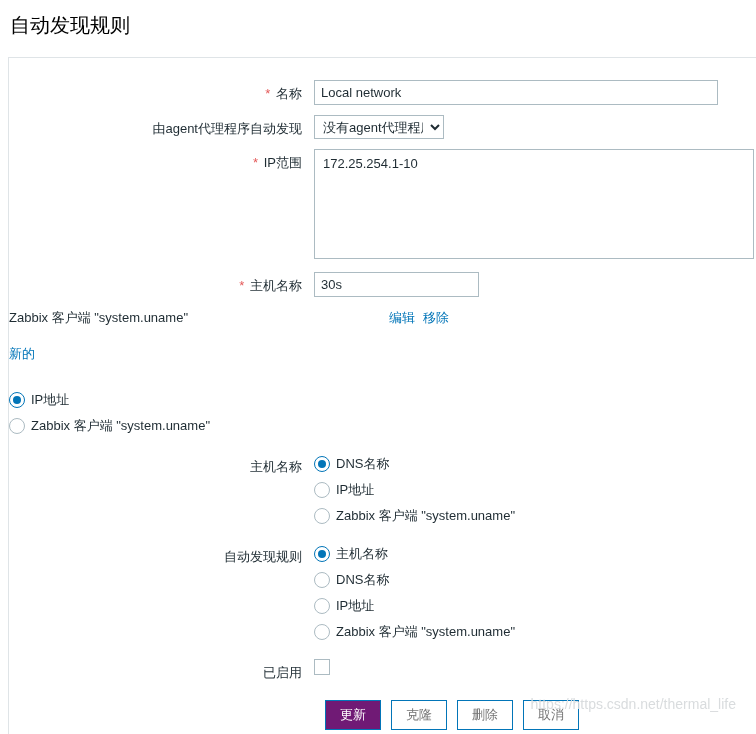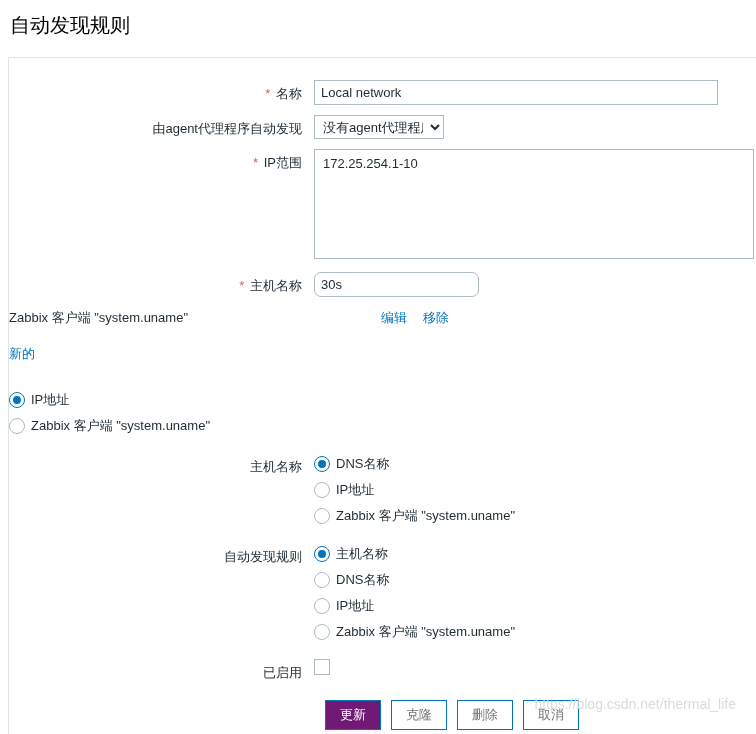--- a/index.html
+++ b/index.html
@@ -7,24 +7,24 @@
 .page-title { font-size: 20px; font-weight: normal; color: #000000; padding: 12px 10px 18px 10px; }
 .panel { border-top: 1px solid #dfe4e7; border-left: 1px solid #dfe4e7; margin-left: 8px; padding: 22px 0 22px 0; }
 .form-row { display: flex; align-items: flex-start; margin-bottom: 10px; }
 .form-label { width: 305px; text-align: right; padding-right: 12px; padding-top: 5px; color: #1f2c33; font-size: 13px; }
 .form-label .req { color: #e45959; margin-right: 2px; }
 .form-control { flex: 1; }
 input[type="text"] { border: 1px solid #acbbc2; padding: 4px 6px; font-size: 13px; color: #1f2c33; outline: none; }
 .name-input { width: 404px; }
 select { border: 1px solid #acbbc2; padding: 3px 4px; font-size: 13px; color: #1f2c33; background: #fff; height: 24px; width: 130px; }
 textarea { border: 1px solid #acbbc2; padding: 6px 8px; font-size: 13px; color: #1f2c33; outline: none; resize: none; width: 440px; height: 110px; font-family: inherit; }
-.interval-input { width: 165px; border-radius: 7px; }
+.interval-input { width: 165px; }
 .check-item { display: flex; align-items: center; width: 440px; justify-content: space-between; padding: 2px 0 4px 0; }
 .check-text { color: #1f2c33; }
-.check-actions { display: flex; gap: 16px; }
+.check-actions { display: flex; gap: 8px; }
 .link { color: #0275b8; cursor: pointer; text-decoration: none; }
 .new-link { margin-top: 14px; display: inline-block; }
 .radio-group { display: flex; flex-direction: column; gap: 8px; padding-top: 2px; }
 .radio-item { display: flex; align-items: center; gap: 6px; cursor: pointer; }
 .radio-outer { width: 16px; height: 16px; border: 1px solid #acbbc2; border-radius: 50%; display: flex; align-items: center; justify-content: center; flex-shrink: 0; }
 .radio-item.selected .radio-outer { border-color: #0275b8; }
 .radio-inner { width: 8px; height: 8px; border-radius: 50%; background: transparent; }
 .radio-item.selected .radio-inner { background: #0275b8; }
 .checkbox { width: 16px; height: 16px; border: 1px solid #acbbc2; display: inline-block; }
 .button-row { display: flex; gap: 10px; margin-left: 316px; margin-top: 18px; }
@@ -168,13 +168,13 @@
 
   <div class="button-row">
     <button class="btn btn-primary">更新</button>
     <button class="btn">克隆</button>
     <button class="btn">删除</button>
     <button class="btn">取消</button>
   </div>
 
 </div>
 
-<div class="watermark">https://blog.csdn.net/thermal_life</div>
+<div class="watermark">https://https.csdn.net/thermal_life</div>
 
 </body></html>

